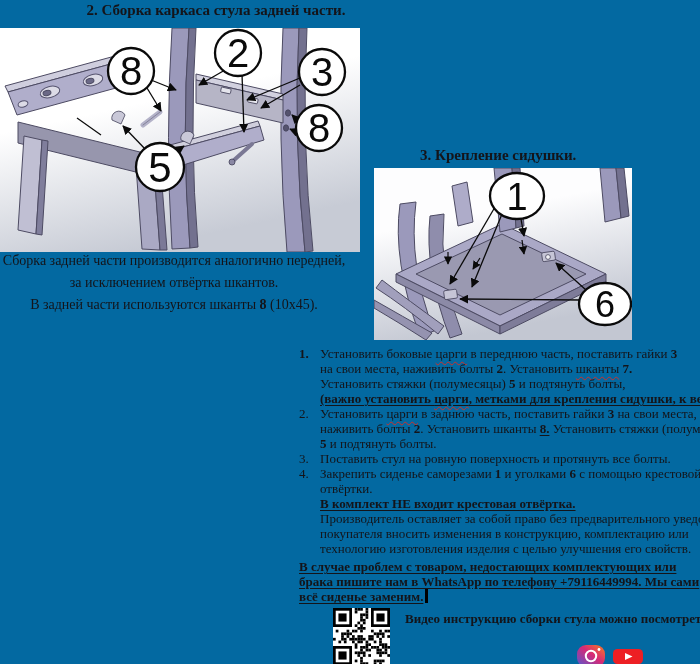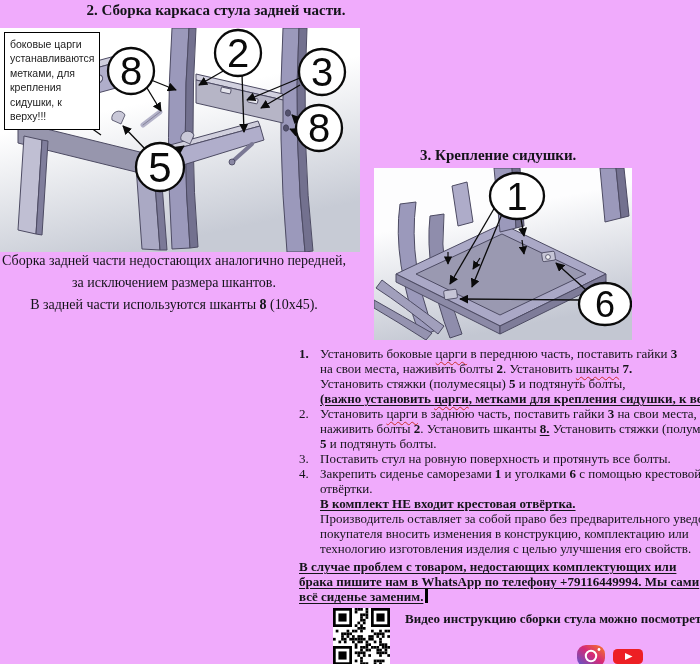--- a/index.html
+++ b/index.html
@@ -1,17 +1,17 @@
 <!DOCTYPE html>
 <html><head>
 <meta charset="utf-8">
 <style>
   html,body{margin:0;padding:0;}
   body{width:700px;height:664px;background:#fff;font-family:"Liberation Serif",serif;color:#141419;}
-  .doc{position:relative;width:700px;height:664px;overflow:hidden;background:#f0abfc;}
+  .doc{position:relative;width:700px;height:664px;overflow:hidden;background:#0369a1;}
 
   .title2{position:absolute;top:2px;left:0;width:432px;text-align:center;font-size:15px;font-weight:bold;margin:0;}
   .title3{position:absolute;top:137px;left:410px;font-size:15px;font-weight:bold;margin:10px;}
 
   .fig-left{position:absolute;left:0;top:28px;width:360px;height:224px;}
   .fig-right{position:absolute;left:374px;top:168px;width:258px;height:172px;}
   .fig-left svg,.fig-right svg{display:block;}
 
   .note-box{position:absolute;left:4px;top:32px;width:96px;box-sizing:border-box;
     background:#fff;border:1.5px solid #000;padding:4px 5px 5px 5px;
@@ -128,23 +128,22 @@
         <circle cx="319" cy="100" r="23" fill="#fff" stroke="#0a0a0a" stroke-width="2.3"></circle>
         <text x="319" y="100" dy="0.36em" text-anchor="middle" font-family="Liberation Sans, sans-serif" font-size="40" fill="#0a0a0a">8</text>
       </g>
       <g>
         <circle cx="160" cy="139" r="24" fill="#fff" stroke="#0a0a0a" stroke-width="2.3"></circle>
         <text x="160" y="139" dy="0.36em" text-anchor="middle" font-family="Liberation Sans, sans-serif" font-size="42" fill="#0a0a0a">5</text>
       </g>
     </svg>
   </div>
 
-  <div class="note-box">боковые царги устанавливаются метками, для крепления сидушки, к верху!!!</div>
-
-  <div class="caption-left"><span class="r">Сборка задней части недостающих аналогично передней,</span><br><span class="r">за исключением размера шкантов.</span><br><span class="r">В задней части используются шканты </span><span class="b">8</span><span class="r"> (10x45).</span></div>
+
+  <div class="caption-left"><span class="r">Сборка задней части производится аналогично передней,</span><br><span class="r">за исключением отвёртка шкантов.</span><br><span class="r">В задней части используются шканты </span><span class="b">8</span><span class="r"> (10x45).</span></div>
 
   <h2 class="title3">3. Крепление сидушки.</h2>
 
   <div class="fig-right">
     <svg width="258" height="172" viewBox="0 0 258 172">
       <defs>
         <linearGradient id="bgR" x1="0" y1="0" x2="0.3" y2="1">
           <stop offset="0.35" stop-color="#fdfdfe"></stop>
             <stop offset="1" stop-color="#c3c7d2"></stop>
         </linearGradient>

